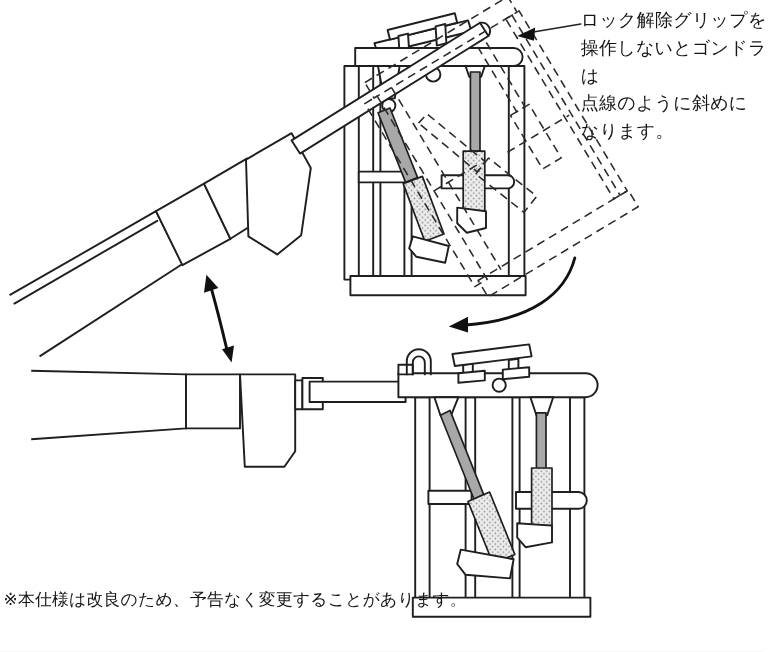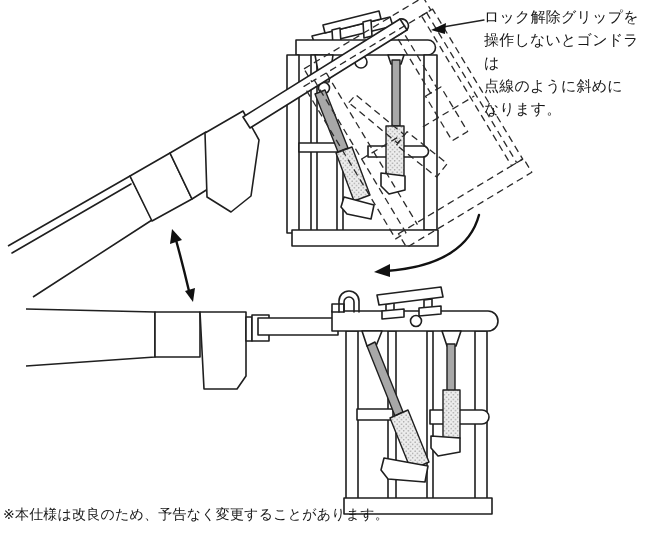--- a/index.html
+++ b/index.html
@@ -7,21 +7,21 @@
     position:relative;width:652px;height:543px;background:#ffffff;
     overflow:hidden;font-family:"DejaVu Sans",sans-serif;color:#1c1c1c;
   }
   .stage svg{position:absolute;left:0;top:0;}
   .annotation{
     position:absolute;left:484px;top:6px;width:168px;
     font-size:15px;line-height:23px;white-space:pre-line;
     color:#161616;letter-spacing:0.2px;
   }
   .footnote{
-    position:absolute;left:3px;top:506px;width:420px;
+    position:absolute;left:3px;top:491px;width:420px;
     font-size:14px;color:#161616;letter-spacing:0.2px;
   }
   
   .ln{fill:none;stroke:#1f1f1f;stroke-width:1.6;stroke-linejoin:round;stroke-linecap:round;}
   .fw{fill:#ffffff;stroke:#1f1f1f;stroke-width:1.6;stroke-linejoin:round;}
   .dash{fill:none;stroke:#2b2b2b;stroke-width:1.3;stroke-dasharray:7 4.5;stroke-linejoin:round;}
   .rod{fill:#a8a8a8;stroke:#1f1f1f;stroke-width:1.4;stroke-linejoin:round;}
   .cyl{fill:url(#stipple);stroke:#1f1f1f;stroke-width:1.4;stroke-linejoin:round;}
   .arrsh{fill:none;stroke:#111;stroke-width:2.4;stroke-linecap:round;}
   .arrshthin{fill:none;stroke:#222;stroke-width:1.3;stroke-linecap:round;}

